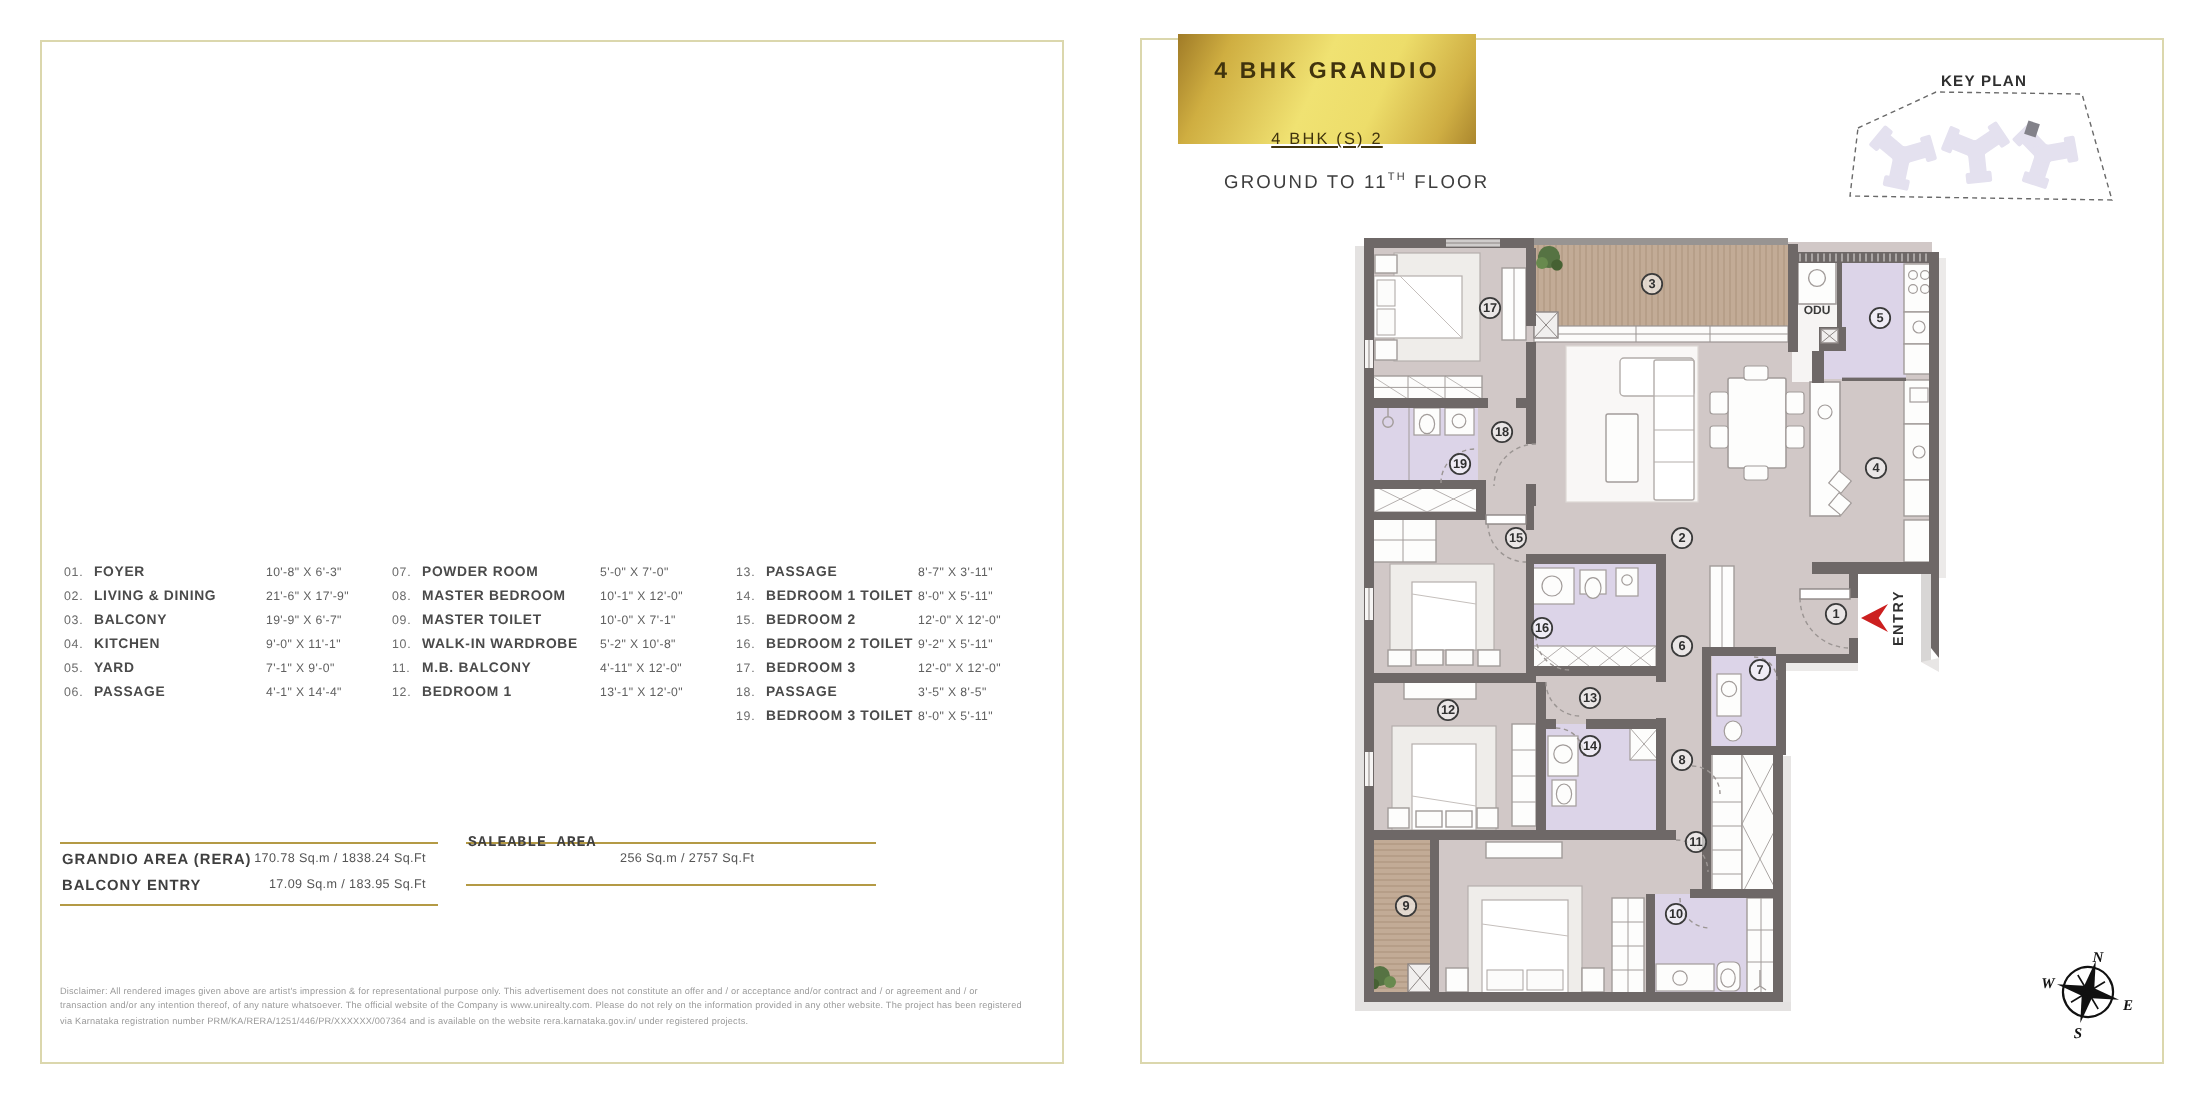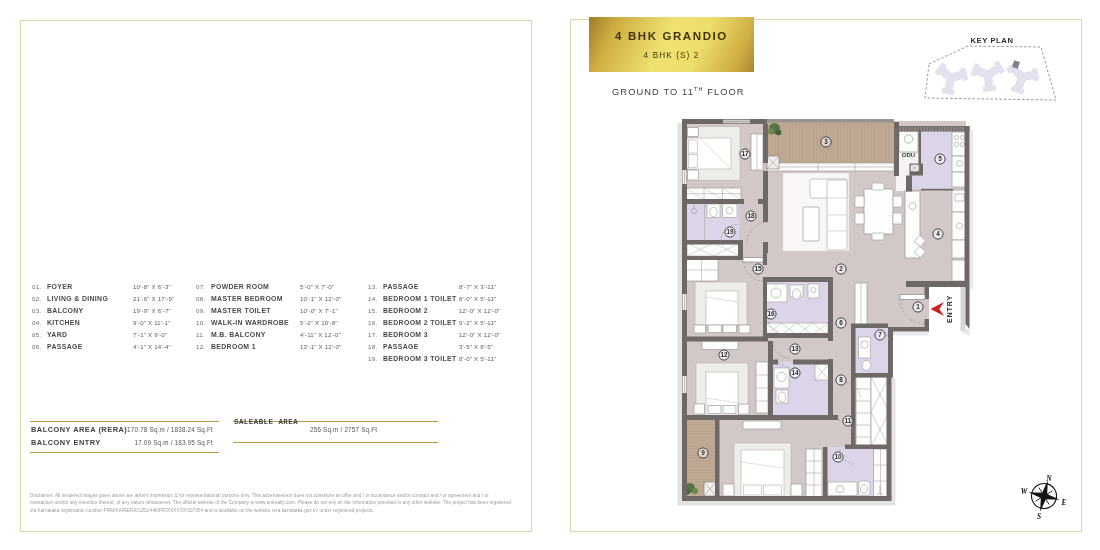--- a/index.html
+++ b/index.html
@@ -8,25 +8,25 @@
 .panelR{left:570px;top:19px;width:510px;height:511px;border:1px solid #dbd7ad;}
 .lcol{position:absolute;top:281px;}
 .lrow{height:11.9px;display:flex;align-items:center;font-size:6.9px;letter-spacing:0.35px;color:#4d4d4d;}
 .lnum{width:15px;color:#6b6b6b;font-size:6.2px;}
 .lname{font-weight:bold;color:#4a4a4a;}
 .ldim{color:#606060;font-size:6.1px;letter-spacing:0.2px;}
 .goldline{position:absolute;height:1px;background:#b49a45;}
 .arealabel{font-size:7.4px;font-weight:bold;letter-spacing:0.5px;color:#3f3f3f;}
 .areaval{font-size:6.3px;color:#555;letter-spacing:0.2px;}
 .disc{position:absolute;left:30px;top:492px;width:482px;font-size:4.6px;line-height:1.6;color:#9a9a9a;letter-spacing:0.1px;}
-.title{position:absolute;left:589px;top:17px;width:165px;height:55px;
+.title{position:absolute;left:589px;top:17px;width:149px;height:55px;
 background:linear-gradient(115deg,#a07b27 0%,#cfae41 16%,#f0e272 46%,#eddd6a 66%,#cfae43 88%,#ab872e 100%);
 text-align:center;}
 .title .t1{margin-top:13px;font-size:11.5px;font-weight:bold;letter-spacing:1.6px;color:#40330d;}
-.title .t2{margin-top:9px;font-size:8.2px;letter-spacing:1.1px;color:#40330d;}
+.title .t2{margin-top:23px;font-size:8.2px;letter-spacing:1.1px;color:#40330d;text-decoration:underline;}
 .floor{position:absolute;left:612px;top:86px;font-size:9.3px;letter-spacing:1.1px;color:#3d3d3d;}
 .floor sup{font-size:5.5px;}
 </style></head>
 <body>
 
 <div class="abs panelL"></div>
 
 <div class="abs panelR"></div>
 
 <div class="lcol" style="left:32px;">
@@ -128,21 +128,21 @@
     </div>
 <div class="lrow">
       <span class="lnum">19.</span>
       <span class="lname" style="width:76px">BEDROOM 3 TOILET</span>
       <span class="ldim">8'-0" X 5'-11"</span>
     </div>
 </div>
 
 <div class="goldline" style="left:30px;top:421px;width:189px;"></div>
 
-<div class="abs arealabel" style="left:31px;top:425px;">BALCONY AREA (RERA)</div>
+<div class="abs arealabel" style="left:31px;top:425px;">GRANDIO AREA (RERA)</div>
 <div class="abs areaval" style="left:113px;top:426px;width:100px;text-align:right;">170.78 Sq.m / 1838.24  Sq.Ft</div>
 
 <div class="abs arealabel" style="left:31px;top:438px;">BALCONY ENTRY</div>
 <div class="abs areaval" style="left:113px;top:439px;width:100px;text-align:right;">17.09 Sq.m / 183.95  Sq.Ft</div>
 
 <div class="goldline" style="left:30px;top:452px;width:189px;"></div>
 
 <div class="goldline" style="left:233px;top:421px;width:205px;"></div>
 
 <div class="abs arealabel" style="left:234px;top:418px;font-family:Liberation Mono, monospace;">SALEABLE AREA</div>

